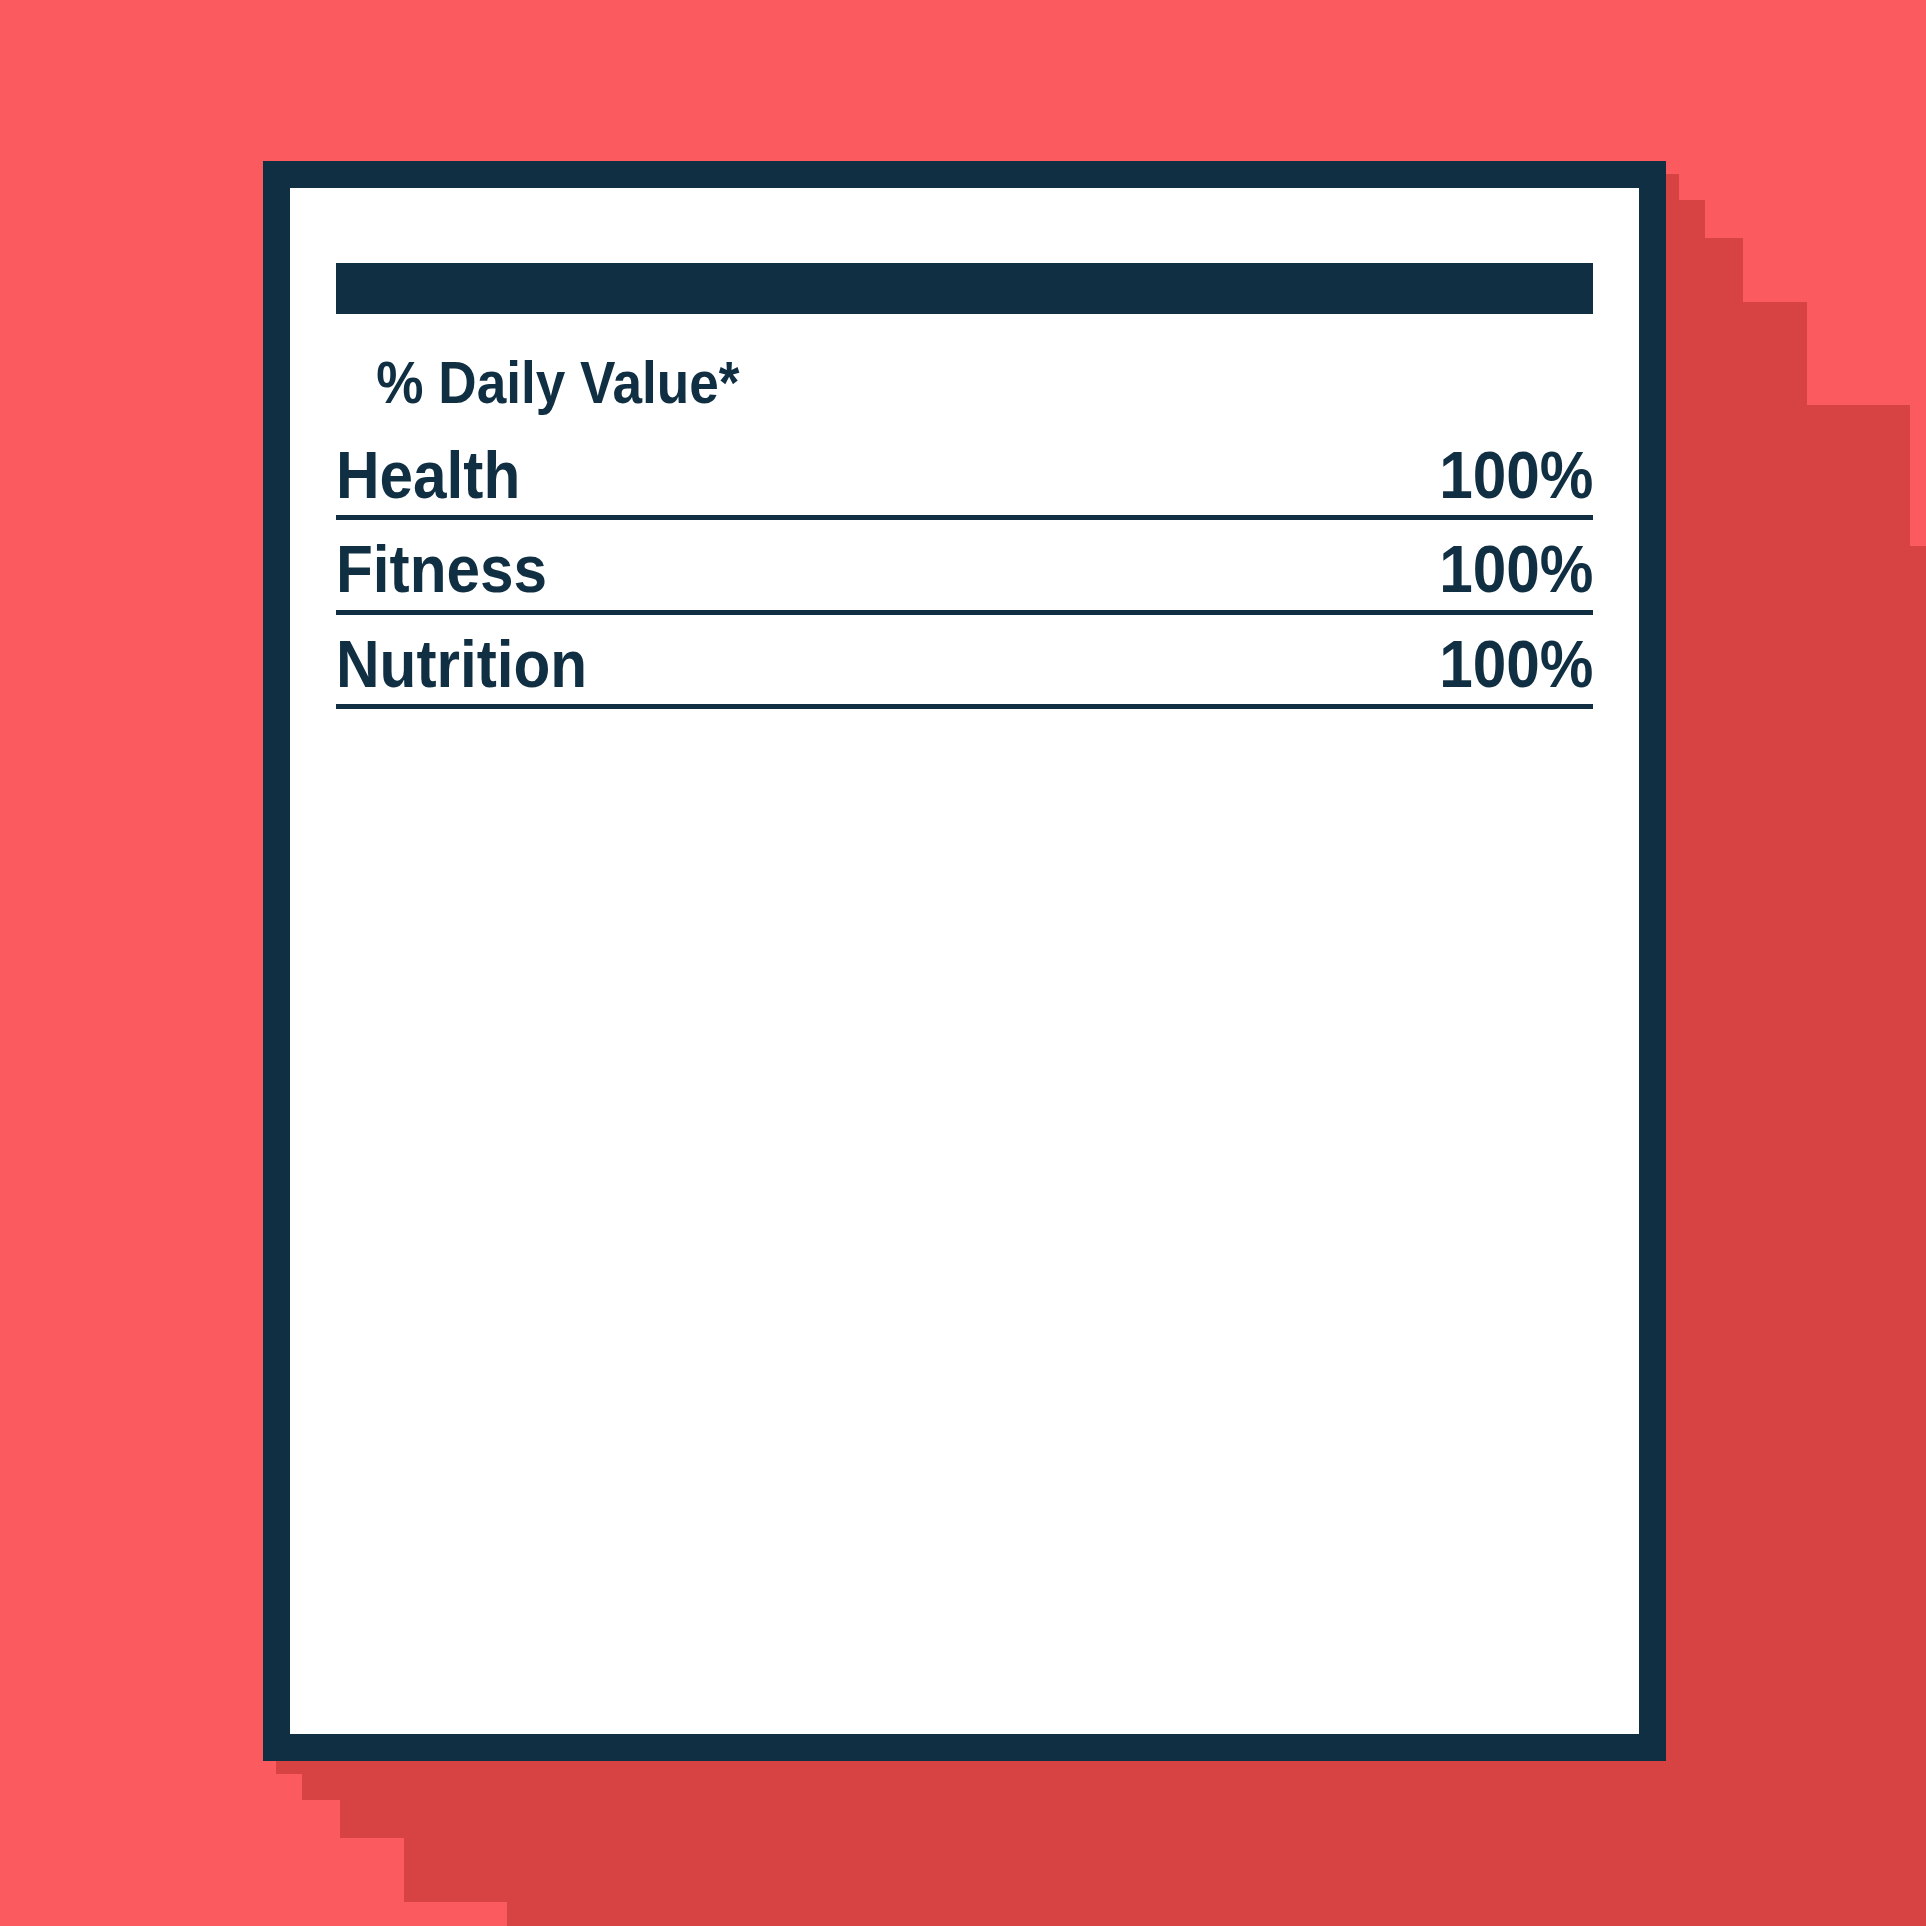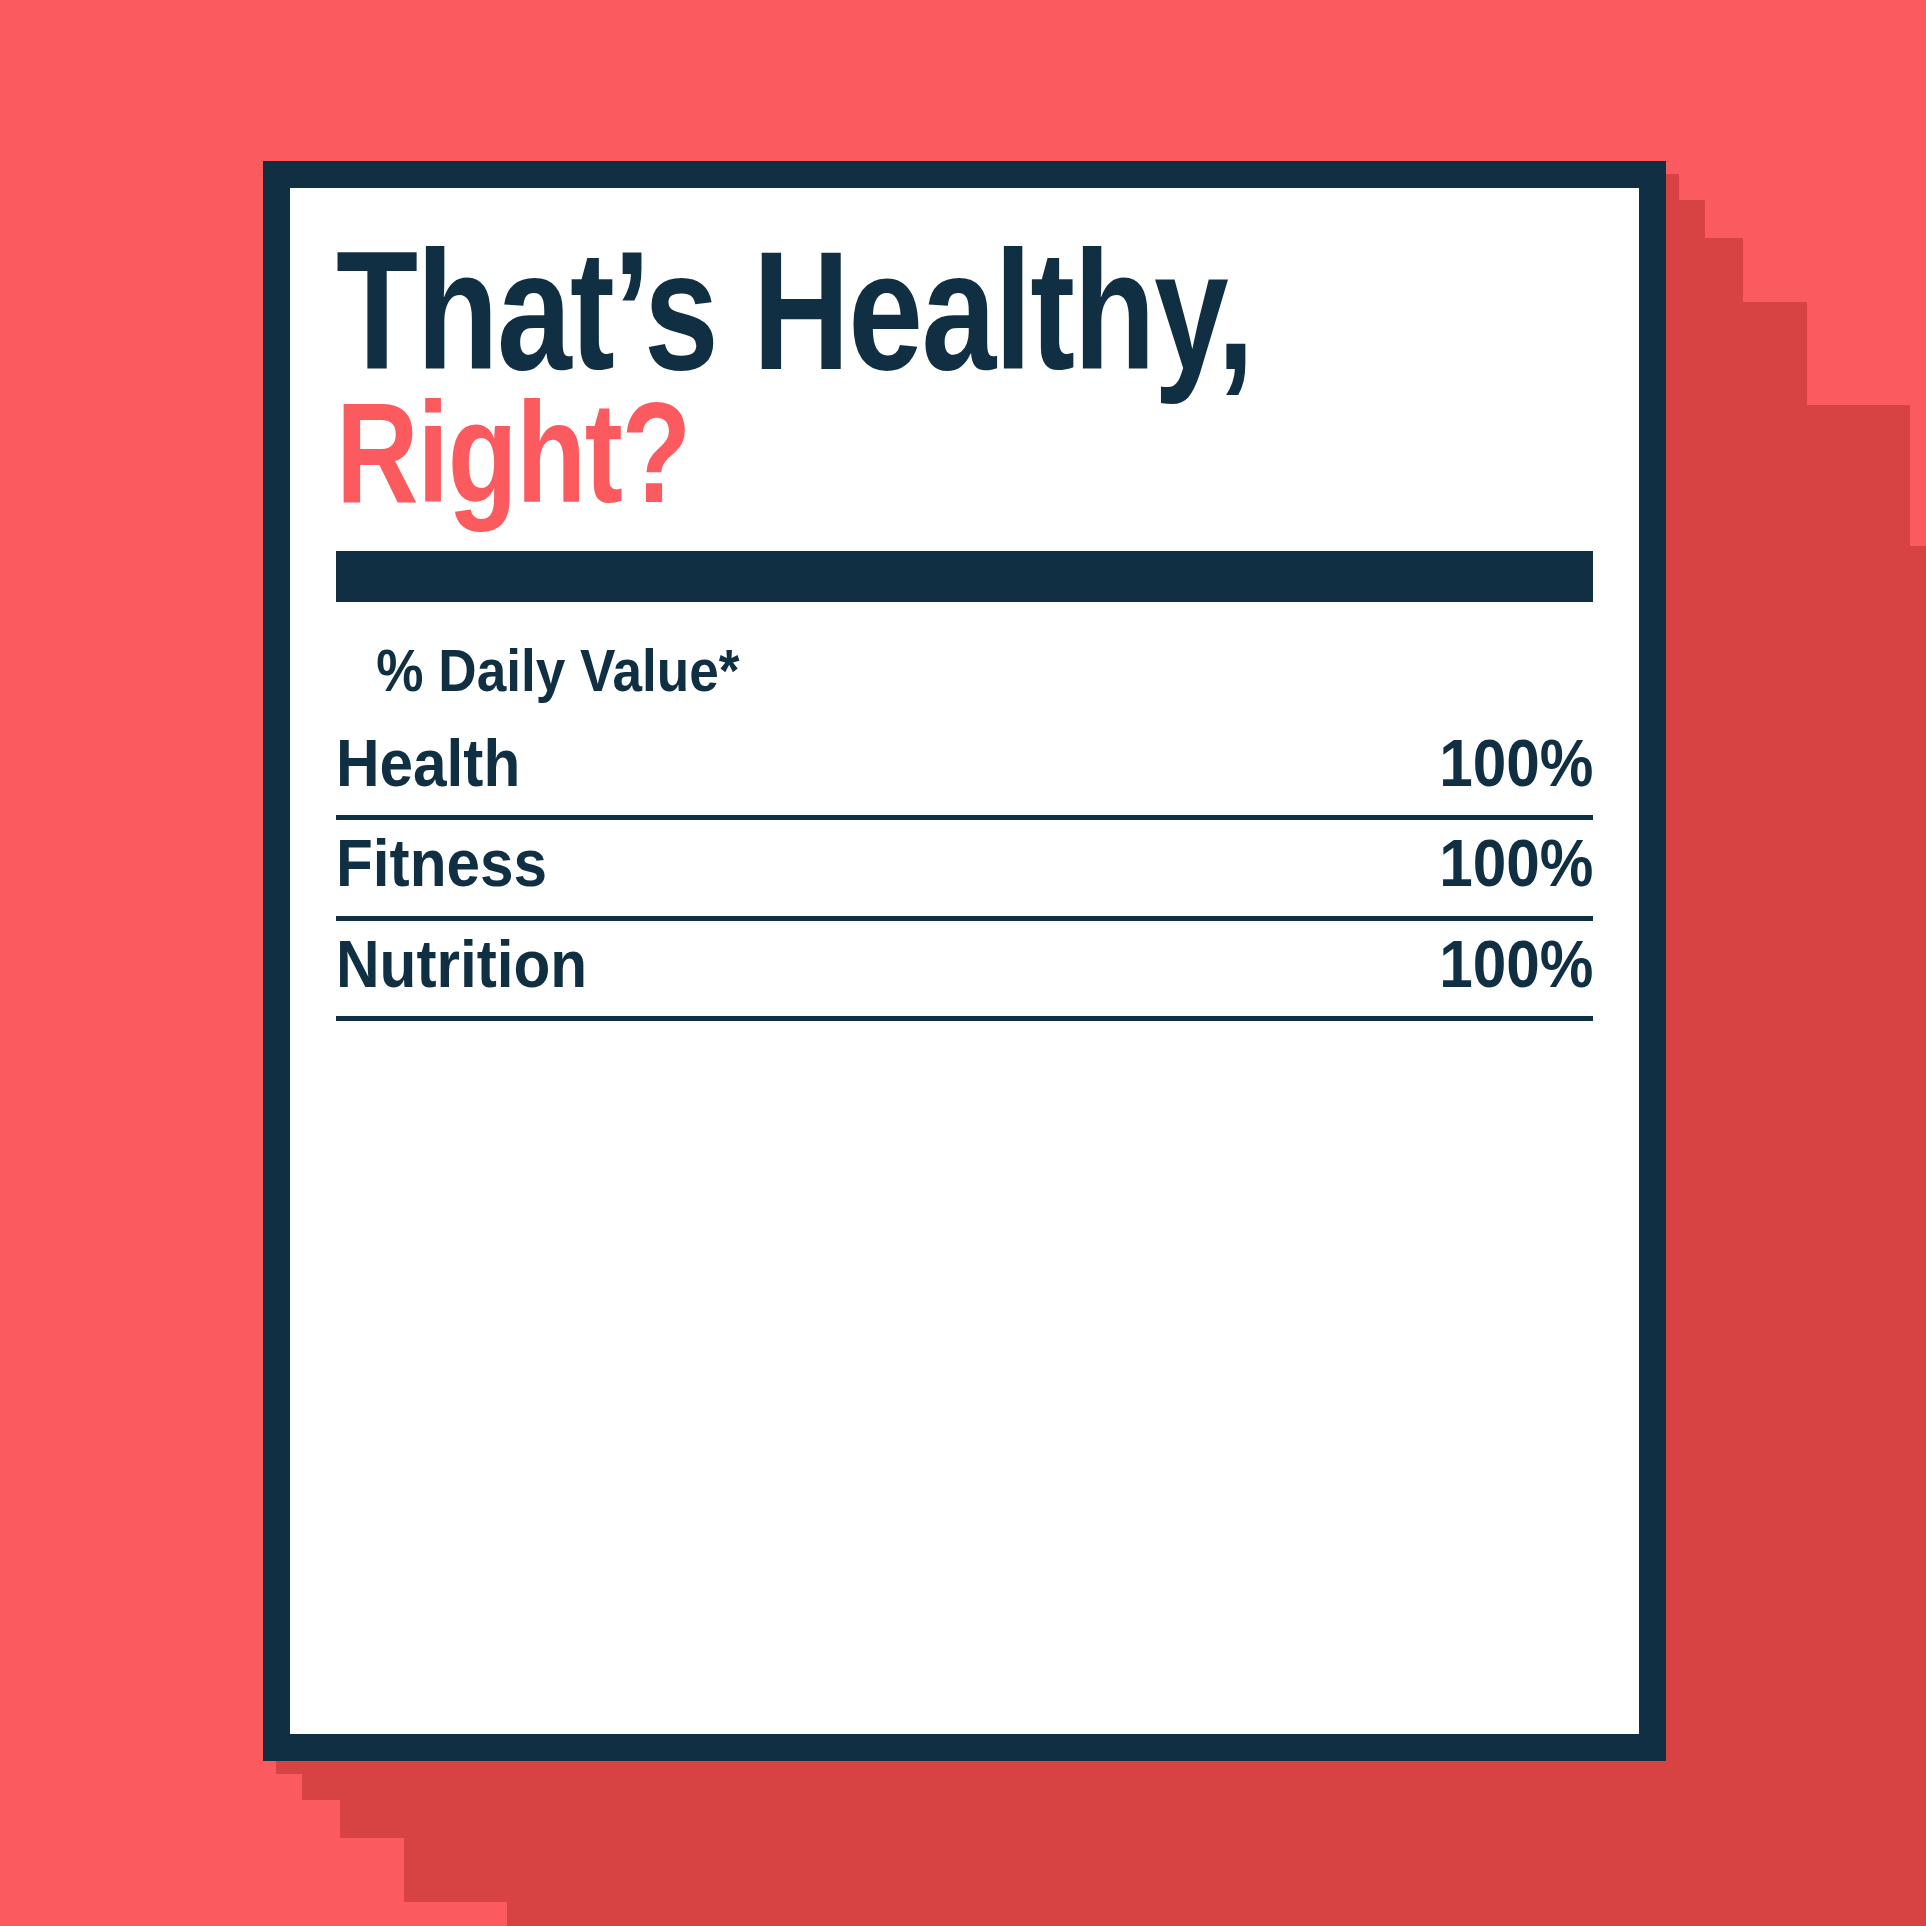--- a/index.html
+++ b/index.html
@@ -131,22 +131,22 @@
 
   
   #rows {
     margin-top: 28px;
   }
   .nutrient-row {
     display: flex;
     align-items: baseline;
     justify-content: space-between;
     border-bottom: 5.1px solid #102F42;
-    padding-bottom: 18px;
-    margin-bottom: 9px;
+    padding-bottom: 6px;
+    margin-bottom: 15px;
   }
   .nutrient-label,
   .nutrient-value {
     font-size: 67px;
     font-weight: bold;
     color: #102F42;
     line-height: 1.02;
     white-space: nowrap;
   }
   .nutrient-label {
@@ -185,24 +185,20 @@
 </head>
 <body>
 
 <div id="canvas">
 
   <div id="long-shadow"></div>
 
   <div id="card">
     <div id="card-inner">
 
-      <div id="title">
-        <div class="title-line" id="title-line-1">That’s Healthy,</div>
-        <div class="title-line" id="title-line-2">Right?</div>
-      </div>
 
 
       <div id="thick-bar"></div>
 
       <div id="daily-value-header">
         <span class="dv-text">% Daily Value*</span>
       </div>
 
       <div id="rows">
 

